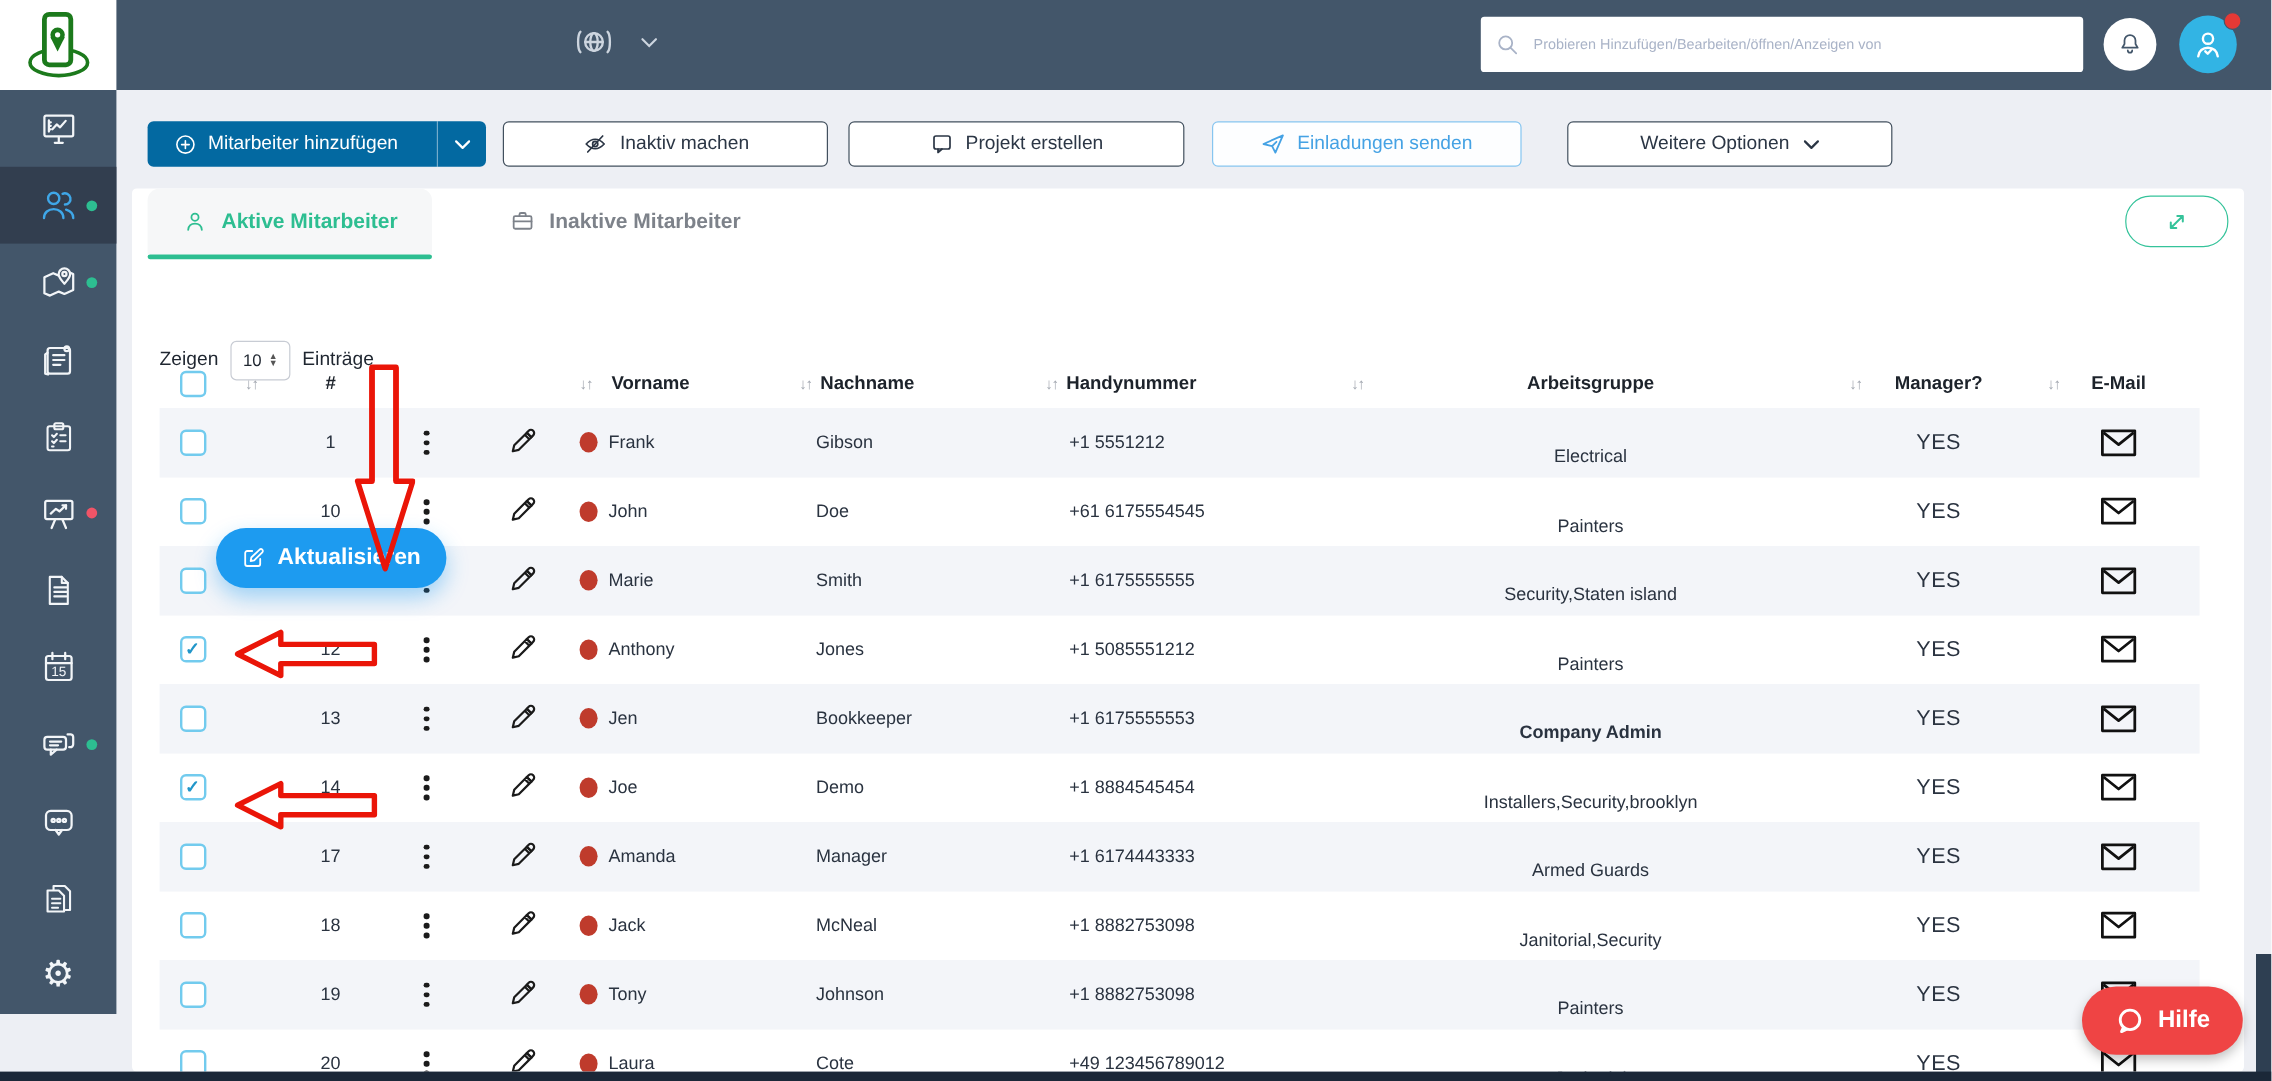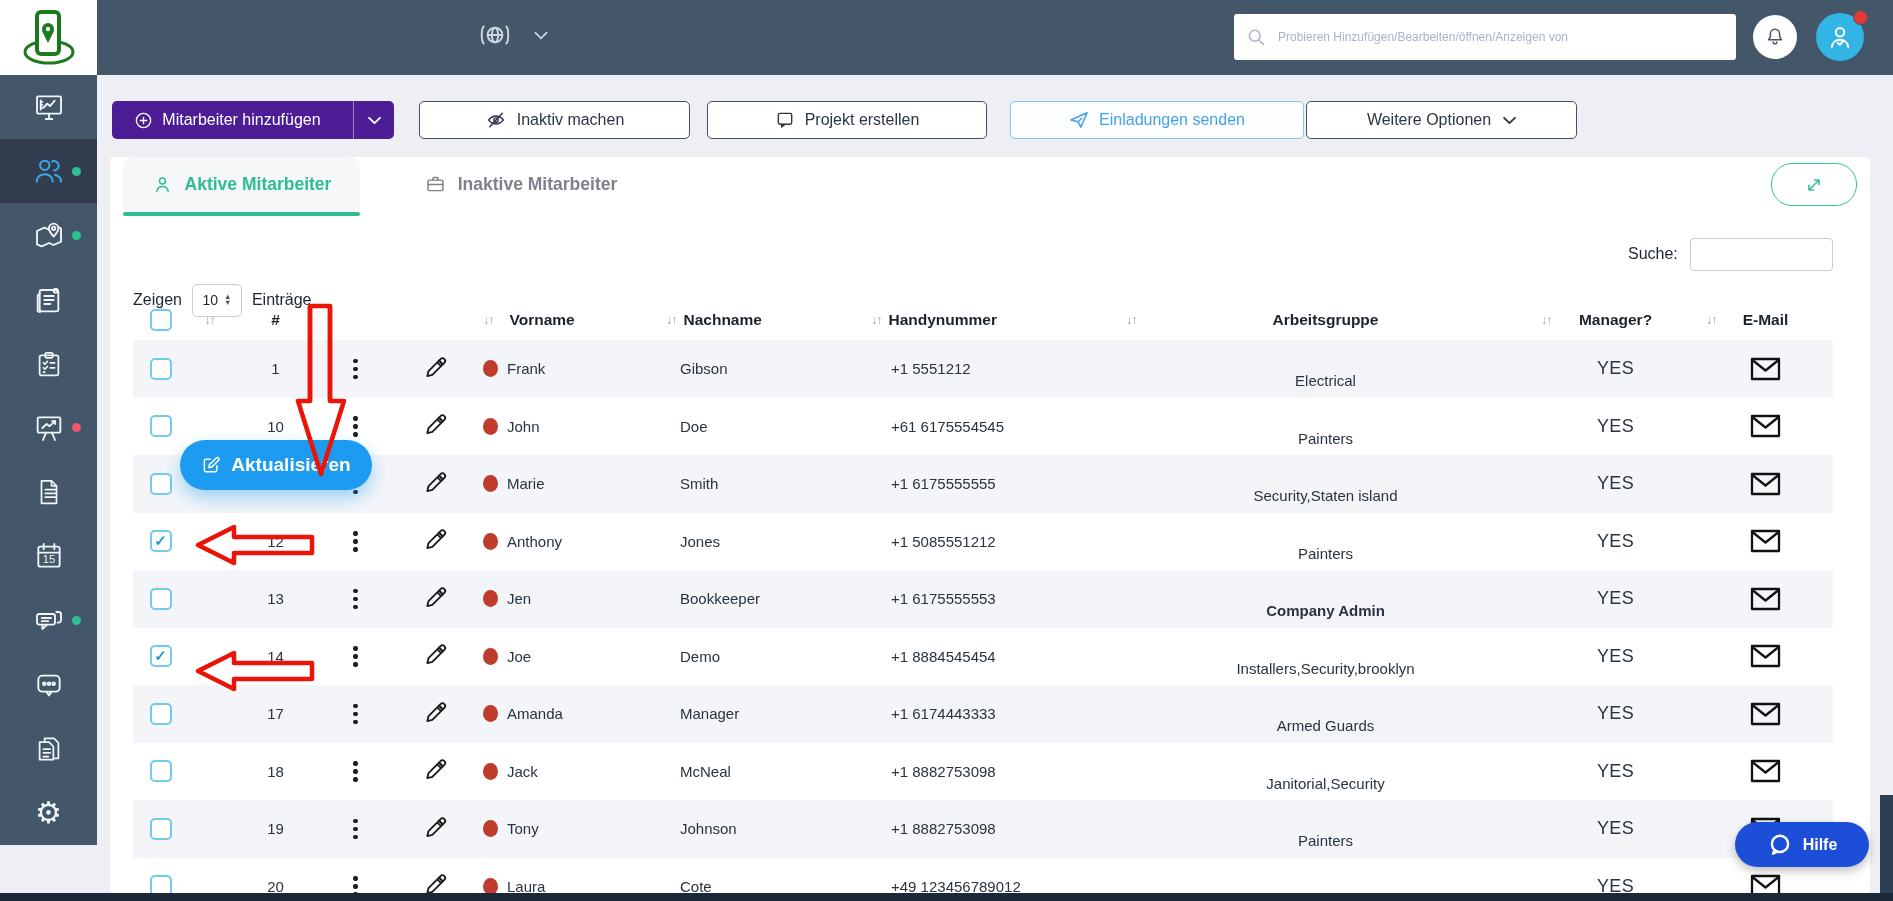--- a/index.html
+++ b/index.html
@@ -28,27 +28,27 @@
   .sb-item.active{background:#323e4f;color:#3fa7e8;}
   .sb-item svg{stroke:currentColor;fill:none;stroke-width:1.4;stroke-linecap:round;stroke-linejoin:round;}
   .sb-dot{position:absolute;right:16px;top:50%;margin-top:-4.5px;width:9px;height:9px;border-radius:50%;}
   .sb-dot.green{background:#2dbe91;} .sb-dot.red{background:#f05467;}
   .gear-glyph{font-size:30px;line-height:1;color:#f2f5f8;}
 
   
   .btn{position:absolute;top:101px;height:38px;box-sizing:border-box;border-radius:5px;display:flex;align-items:center;
     justify-content:center;font-size:16px;cursor:pointer;background:#fff;border:1px solid #42505e;color:#2b3645;gap:10px;}
   .btn svg{stroke:#2b3645;fill:none;stroke-width:1.7;stroke-linecap:round;stroke-linejoin:round;}
-  .btn-green{left:112px;width:282px;background:#4c1d95;border:none;color:#fff;padding:0;justify-content:flex-start;}
+  .btn-green{left:123px;width:282px;background:#0369a1;border:none;color:#fff;padding:0;justify-content:flex-start;}
   .btn-green .main{flex:1;display:flex;align-items:center;justify-content:center;gap:9px;font-size:16px;}
   .btn-green svg{stroke:#fff;}
   .btn-green .split{width:40px;height:100%;border-left:1px solid rgba(255,255,255,.45);display:flex;align-items:center;justify-content:center;}
   .btn-inactive{left:419px;width:271px;}
   .btn-project{left:707px;width:280px;}
-  .btn-invite{left:1010px;width:294px;border:1px solid #86c5f0;color:#45a2e4;background:#fdfeff;}
+  .btn-invite{left:1010px;width:258px;border:1px solid #86c5f0;color:#45a2e4;background:#fdfeff;}
   .btn-invite svg{stroke:#45a2e4;}
   .btn-more{left:1306px;width:271px;gap:12px;}
 
   
   .card{position:absolute;left:110px;top:157px;width:1760px;height:736px;background:#fff;border-radius:4px;overflow:hidden;}
   .tab{position:absolute;top:0;height:55px;display:flex;align-items:center;gap:12px;font-size:17.5px;font-weight:700;cursor:pointer;}
   .tab-active{left:13px;width:237px;background:#f6f7f8;border-radius:10px 10px 0 0;color:#2dbe91;justify-content:center;}
   .tab-underline{position:absolute;left:13px;top:55px;width:237px;height:4px;background:#2dbe91;border-radius:2px;}
   .tab-inactive{left:296px;width:230px;color:#7d828a;justify-content:center;}
   .tab svg{fill:none;stroke:currentColor;stroke-width:1.7;stroke-linecap:round;stroke-linejoin:round;}
@@ -90,22 +90,22 @@
   .name-dot{width:15px;height:17px;border-radius:50%;background:#bf3b2c;flex:none;}
   .pencil-svg,.env-svg{cursor:pointer;}
 
   
   .anno{position:absolute;z-index:60;pointer-events:none;}
   .anno svg{fill:none;stroke:#ea1508;stroke-width:4.5;stroke-linejoin:round;}
   .update-btn{position:absolute;left:180px;top:440px;width:192px;height:50px;border-radius:26px;background:#1d9bf0;z-index:55;
     display:flex;align-items:center;justify-content:center;gap:10px;color:#fff;font-size:19px;font-weight:700;cursor:pointer;
     box-shadow:0 8px 18px rgba(29,155,240,.4);}
   .update-btn svg{stroke:#fff;fill:none;stroke-width:1.8;stroke-linecap:round;stroke-linejoin:round;}
-  .help-btn{position:absolute;left:1735px;top:822px;width:134px;height:45px;border-radius:29px;background:#1d4ed8;z-index:70;
-    display:flex;align-items:center;justify-content:center;gap:10px;color:#fff;font-size:16px;font-weight:700;cursor:pointer;
+  .help-btn{position:absolute;left:1735px;top:822px;width:134px;height:57px;border-radius:29px;background:#ef4444;z-index:70;
+    display:flex;align-items:center;justify-content:center;gap:10px;color:#fff;font-size:20px;font-weight:700;cursor:pointer;
     box-shadow:0 4px 10px rgba(0,0,0,.25);}
   .help-btn svg{stroke:#fff;fill:none;stroke-width:2.2;stroke-linecap:round;stroke-linejoin:round;}
   .bottom-bar{position:absolute;left:0;bottom:0;width:1893px;height:8px;background:#1b2838;z-index:80;}
   .right-strip{position:absolute;left:1880px;top:795px;width:13px;height:106px;background:#2e3f52;z-index:75;}
   .chev{display:inline-flex;}
 </style>
 </head>
 <body>
 
 <div class="screen">
@@ -308,24 +308,20 @@
       </svg>
     </div>
 
     <div class="ctrl-left">
       <span>Zeigen</span>
       <span class="pagesize">
         <span>10</span>
         <span class="updown">▲<br>▼</span>
       </span>
       <span>Einträge</span>
-    </div>
-    <div class="ctrl-right">
-      <span>Suche:</span>
-      <input class="suche-input" type="text" style="">
     </div>
 
     <div class="thead">
       <div class="cell ce">
           <span class="cb"></span>
         </div>
       <div class="cell ce">
           <span class="sort">↓↑</span>
         </div>
       <div class="cell ce">#</div>

